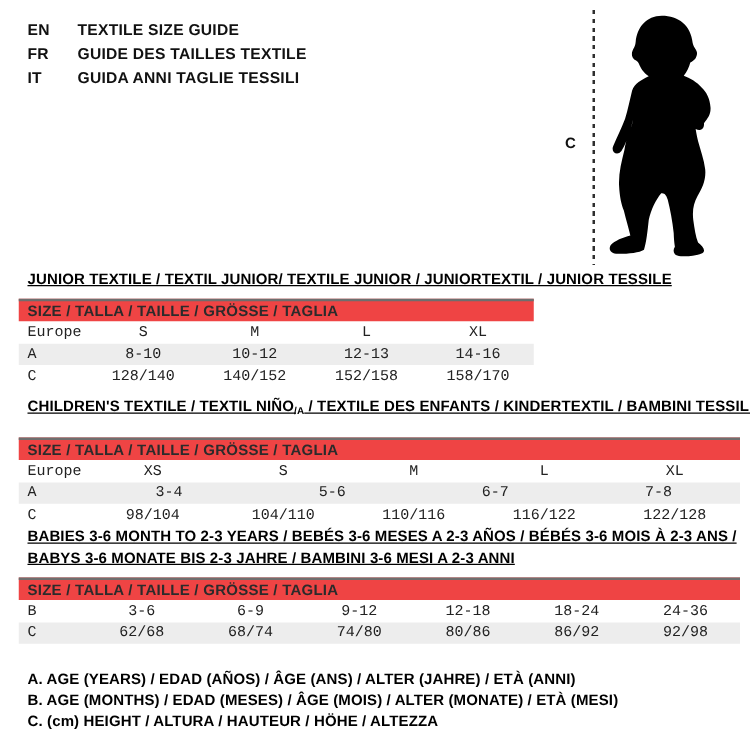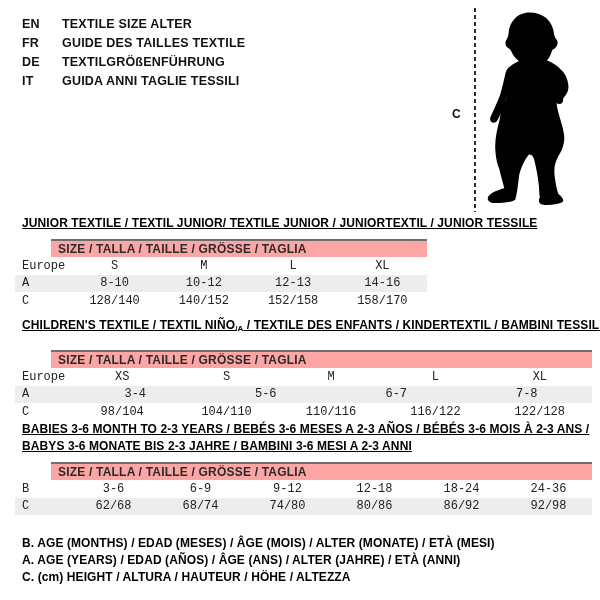--- a/index.html
+++ b/index.html
@@ -17,48 +17,44 @@
     background:repeating-linear-gradient(to bottom,#2e2e2e 0 3.5px,transparent 3.5px 7px);
   }
   .height-label{position:absolute;left:452px;top:107px;font-weight:bold;font-size:12px;}
   .silhouette{position:absolute;left:481px;top:3px;}
   
   .sec-title{position:absolute;left:22px;font-weight:bold;font-size:12px;letter-spacing:.1px;white-space:nowrap;color:#000;text-decoration:underline;}
   .sec-title .subscr{font-size:8px;vertical-align:-2px;}
   
   .sg-table{position:absolute;left:15px;}
   .size-bar{
-    height:18px;background:#fca5a5;border-top:2px solid #6e6e6e;box-sizing:border-box;
-    display:flex;align-items:center;padding-left:7px;font-weight:bold;font-size:12px;color:#2b2b2b;letter-spacing:.2px;margin-left:36px;
+    height:18px;background:#ef4444;border-top:2px solid #6e6e6e;box-sizing:border-box;
+    display:flex;align-items:center;padding-left:7px;font-weight:bold;font-size:12px;color:#2b2b2b;letter-spacing:.2px;
   }
   .trow{display:flex;height:17.5px;align-items:center;font-size:12px;color:#222;font-family:Liberation Mono, monospace;}
   .trow.alt{background:#ededed;}
   .rlabel{flex:0 0 55px;padding-left:7px;box-sizing:border-box;}
   .cell{flex:1;text-align:center;}
   
   .legend{position:absolute;left:22px;top:536px;}
   .legend-line{height:17px;font-weight:bold;font-size:12px;letter-spacing:.1px;white-space:nowrap;color:#000;}
 </style>
 </head>
 <body>
 
 <div class="page">
 
   <div class="lang-list">
     <div class="lang-row">
       <span class="lang-code">EN</span>
-      <span class="lang-label">TEXTILE SIZE ALTER</span>
+      <span class="lang-label">TEXTILE SIZE GUIDE</span>
     </div>
     <div class="lang-row">
       <span class="lang-code">FR</span>
       <span class="lang-label">GUIDE DES TAILLES TEXTILE</span>
-    </div>
-    <div class="lang-row">
-      <span class="lang-code">DE</span>
-      <span class="lang-label">TEXTILGRÖßENFÜHRUNG</span>
     </div>
     <div class="lang-row">
       <span class="lang-code">IT</span>
       <span class="lang-label">GUIDA ANNI TAGLIE TESSILI</span>
     </div>
   </div>
 
   <div class="height-line"></div>
   <div class="height-label">C</div>
   <svg class="silhouette" width="114" height="211" viewBox="0 0 120 220" aria-hidden="true">
@@ -154,18 +150,18 @@
       <span class="cell">62/68</span>
       <span class="cell">68/74</span>
       <span class="cell">74/80</span>
       <span class="cell">80/86</span>
       <span class="cell">86/92</span>
       <span class="cell">92/98</span>
     </div>
   </div>
 
   <div class="legend">
+    <div class="legend-line">A. AGE (YEARS) / EDAD (AÑOS) / ÂGE (ANS) / ALTER (JAHRE) / ETÀ (ANNI)</div>
     <div class="legend-line">B. AGE (MONTHS) / EDAD (MESES) / ÂGE (MOIS) / ALTER (MONATE) / ETÀ (MESI)</div>
-    <div class="legend-line">A. AGE (YEARS) / EDAD (AÑOS) / ÂGE (ANS) / ALTER (JAHRE) / ETÀ (ANNI)</div>
     <div class="legend-line">C. (cm) HEIGHT / ALTURA / HAUTEUR / HÖHE / ALTEZZA</div>
   </div>
 
 </div>
 
 </body></html>

